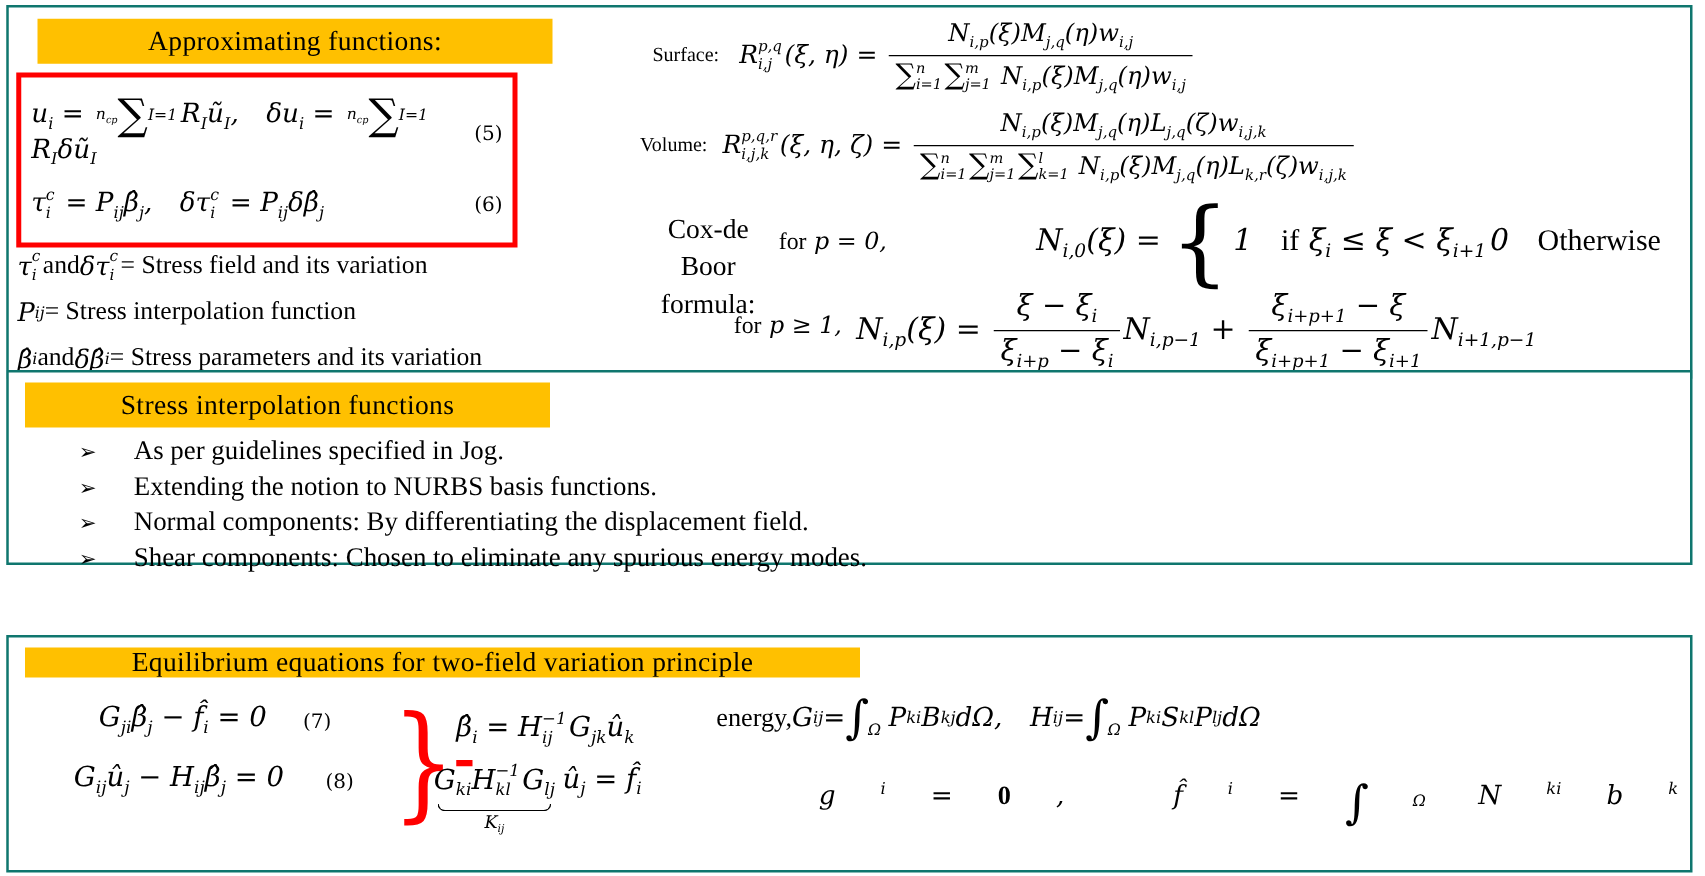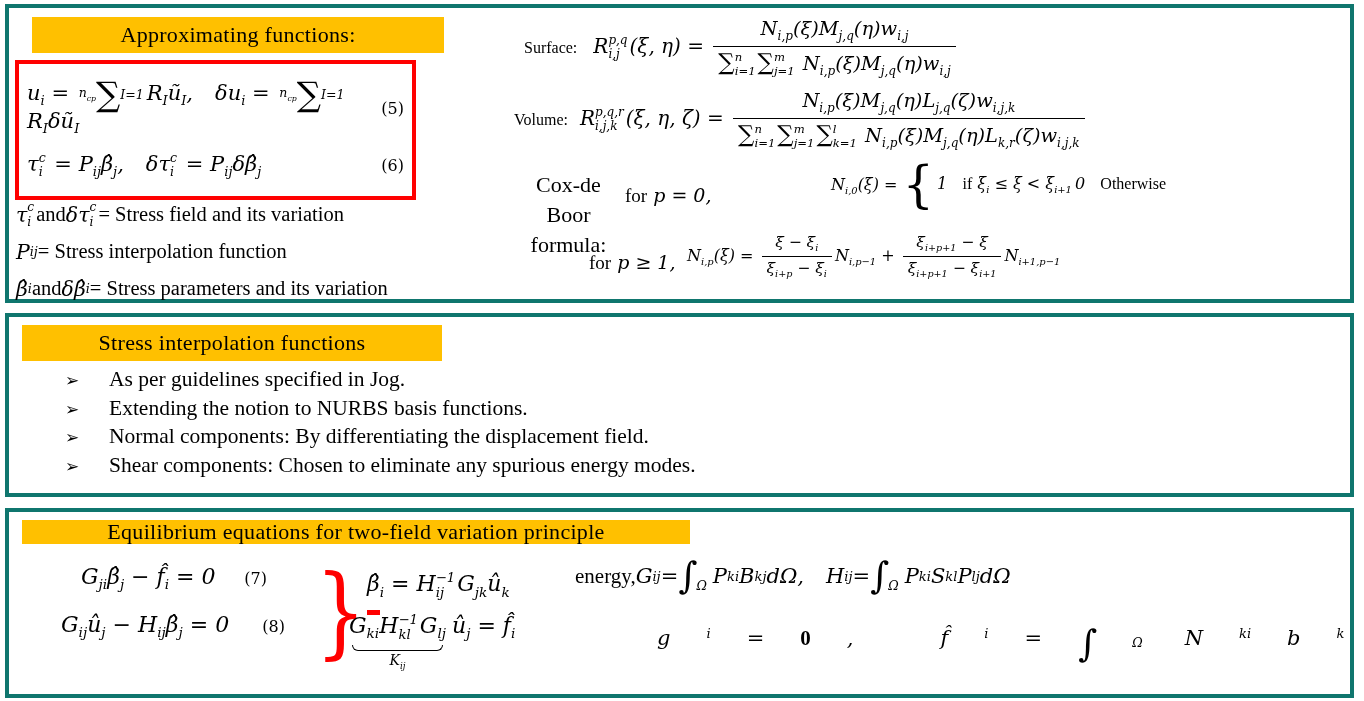--- a/index.html
+++ b/index.html
@@ -3,24 +3,24 @@
 <meta charset="utf-8">
 <style>
   * { margin:0; padding:0; box-sizing:border-box; }
   html,body { background:#ffffff; }
   body {
     width:1364px; height:701px; position:relative; overflow:hidden;
     font-family:"Liberation Serif","DejaVu Serif",serif; color:#000;
   }
   .panel {
     position:absolute; left:5px; width:1349px;
-    border:4px solid #0f766e; background:#fff;
+    border:2px solid #0f766e; background:#fff;
   }
   .p1 { top:4px;  height:299px; }
-  .p2 { top:313px; height:184px; }
+  .p2 { top:296px; height:156px; }
   .p3 { top:508px; height:190px; }
 
   .hl {
     position:absolute; background:#FFC000;
     display:flex; align-items:center; justify-content:center;
     font-size:22px; letter-spacing:0.3px;
   }
   .hl1 { left:23px; top:9px;  width:412px; height:36px; }
   .hl2 { left:13px; top:8px;  width:420px; height:36px; }
   .hl3 { left:13px; top:8px;  width:668px; height:24px; }
@@ -60,21 +60,21 @@
   .defs { position:absolute; left:7px; top:188px; font-size:20.5px; }
   .defs .defline { height:37px; display:flex; align-items:center; }
   .mrow { position:absolute; display:flex; align-items:center; }
   .row-surface { left:515px; top:8px;  gap:16px; font-size:20px; }
   .row-volume  { left:505px; top:80px; gap:12px; font-size:20px;justify-content:space-between; }
   .rlabel { font-size:16px; }
   .cox-label { position:absolute; left:492px; top:162px; width:135px; text-align:center; font-size:22px; line-height:30px; }
   .cond { position:absolute; font-size:19px; }
   .p0-cond { left:616px; top:176px; }
   .p1-cond { left:580px; top:243px; }
-  .cox-eq { position:absolute; font-size:16px; }
+  .cox-eq { position:absolute; font-size:24px; }
   .p0-eq { left:822px; top:156px; }
   .p1-eq { left:678px; top:224px; }
 
   
   .bullets { position:absolute; left:56px; top:50px; }
   .bullet-row { display:flex; align-items:baseline; height:28.5px; font-size:21.5px; }
   .bullet-ic { width:44px; font-size:17px; font-family:"DejaVu Sans",sans-serif; }
 
   
   .eq78 { position:absolute; display:flex; align-items:center; justify-content:space-between; font-size:22px; }

